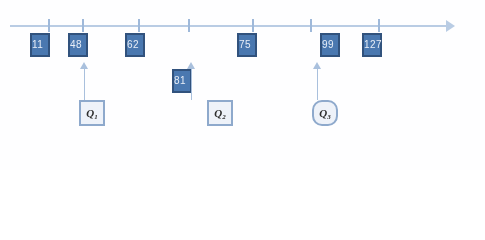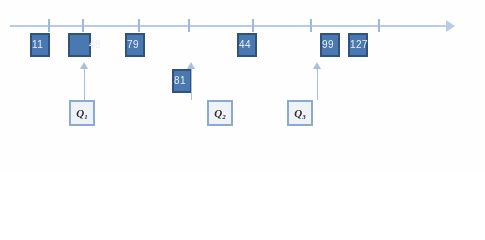--- a/index.html
+++ b/index.html
@@ -116,32 +116,32 @@
       <div class="tick" style="left: 48px;"></div>
       <div class="tick" style="left: 82px;"></div>
       <div class="tick" style="left: 138px;"></div>
       <div class="tick" style="left: 188px;"></div>
       <div class="tick" style="left: 252px;"></div>
       <div class="tick" style="left: 310px;"></div>
       <div class="tick" style="left: 378px;"></div>
     </div>
   <div id="boxes-layer">
       <div class="value-box" style="left: 30px;">11</div>
-      <div class="value-box" style="left: 68px; padding-left: 19px;">48</div>
-      <div class="value-box" style="left: 125px;">79</div>
+      <div class="value-box" style="left: 68px;">48</div>
+      <div class="value-box" style="left: 125px;">62</div>
       <div class="value-box" style="left: 172px; margin-top: 36px;">81</div>
-      <div class="value-box" style="left: 237px;">44</div>
+      <div class="value-box" style="left: 237px;">75</div>
       <div class="value-box" style="left: 295px; margin-left: 25px;">99</div>
-      <div class="value-box" style="left: 348px;">127</div>
+      <div class="value-box" style="left: 362px;">127</div>
     </div>
   <div id="quartiles-layer">
       <div class="connector" style="left: 84px;"></div>
       <div class="connector-head" style="left: 80px;"></div>
-      <div class="q-box" style="left: 69px;"><span>Q</span><sub>1</sub></div>
+      <div class="q-box" style="left: 79px;"><span>Q</span><sub>1</sub></div>
       <div class="connector" style="left: 191px;"></div>
       <div class="connector-head" style="left: 187px;"></div>
       <div class="q-box" style="left: 178px; margin-left: 29px;"><span>Q</span><sub>2</sub></div>
       <div class="connector" style="left: 317px;"></div>
       <div class="connector-head" style="left: 313px;"></div>
-      <div class="q-box" style="left: 287px;"><span>Q</span><sub>3</sub></div>
+      <div class="q-box" style="left: 312px; border-radius: 10px;"><span>Q</span><sub>3</sub></div>
     </div>
 
 </div>
 
 </body></html>

